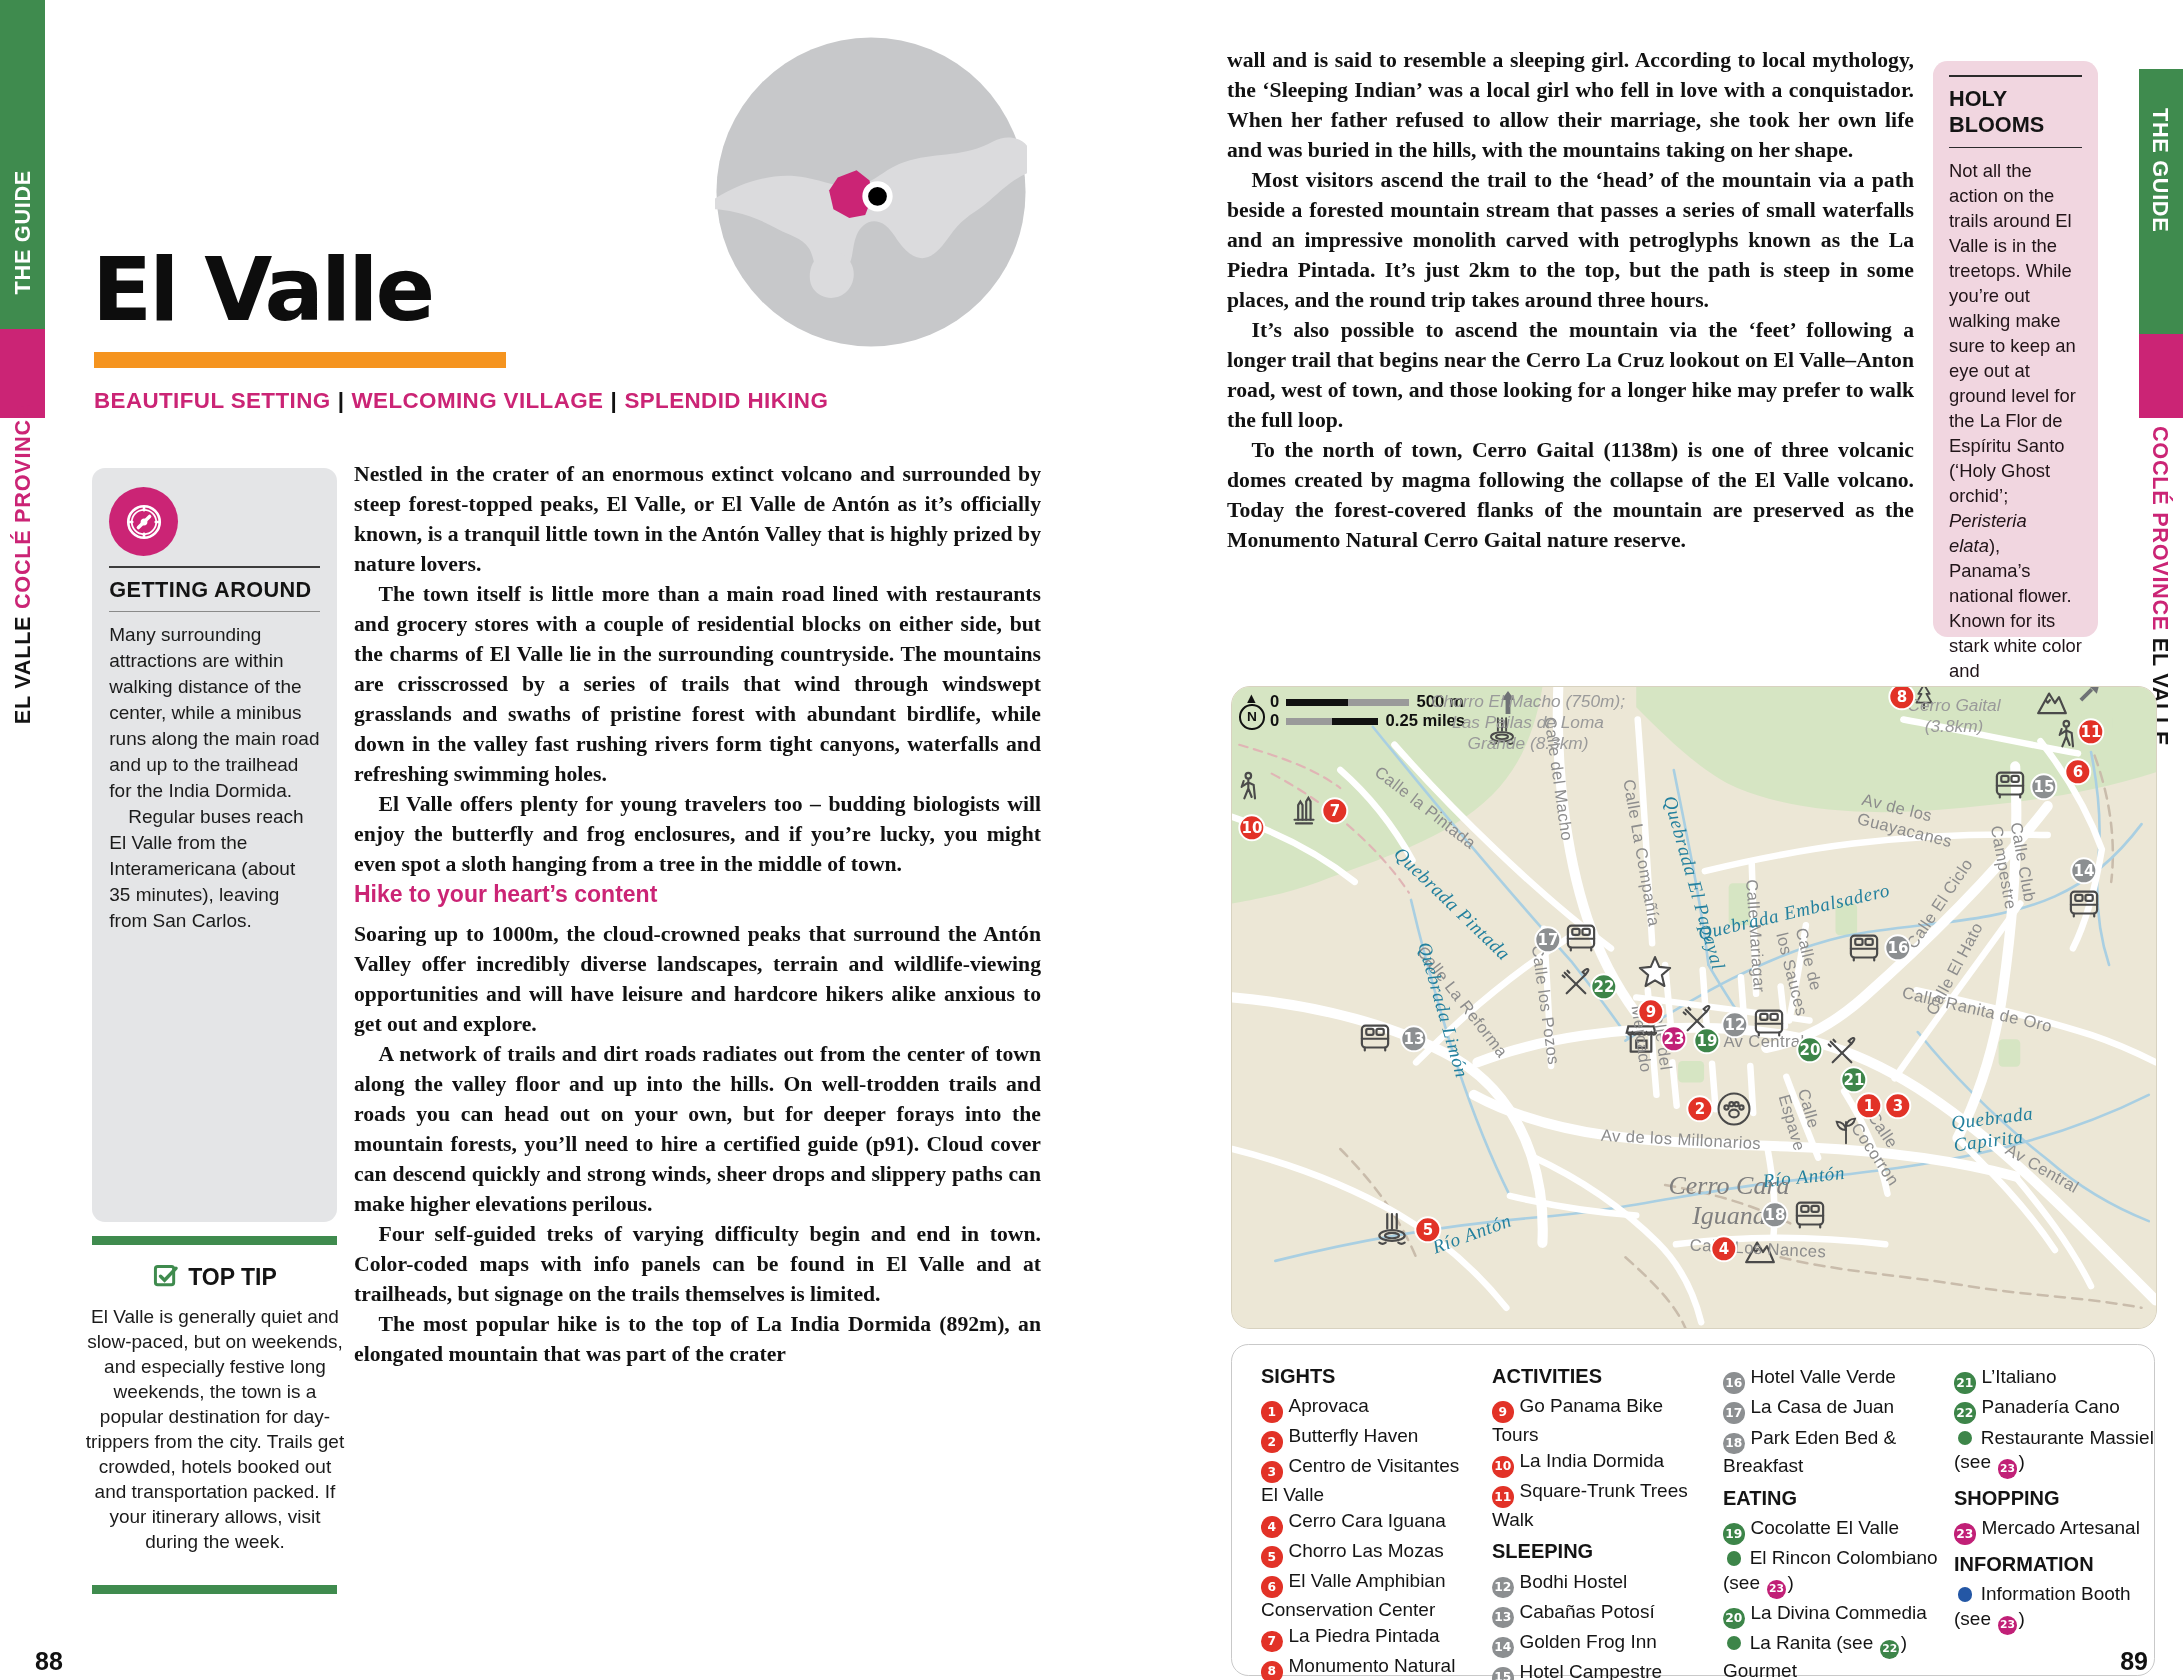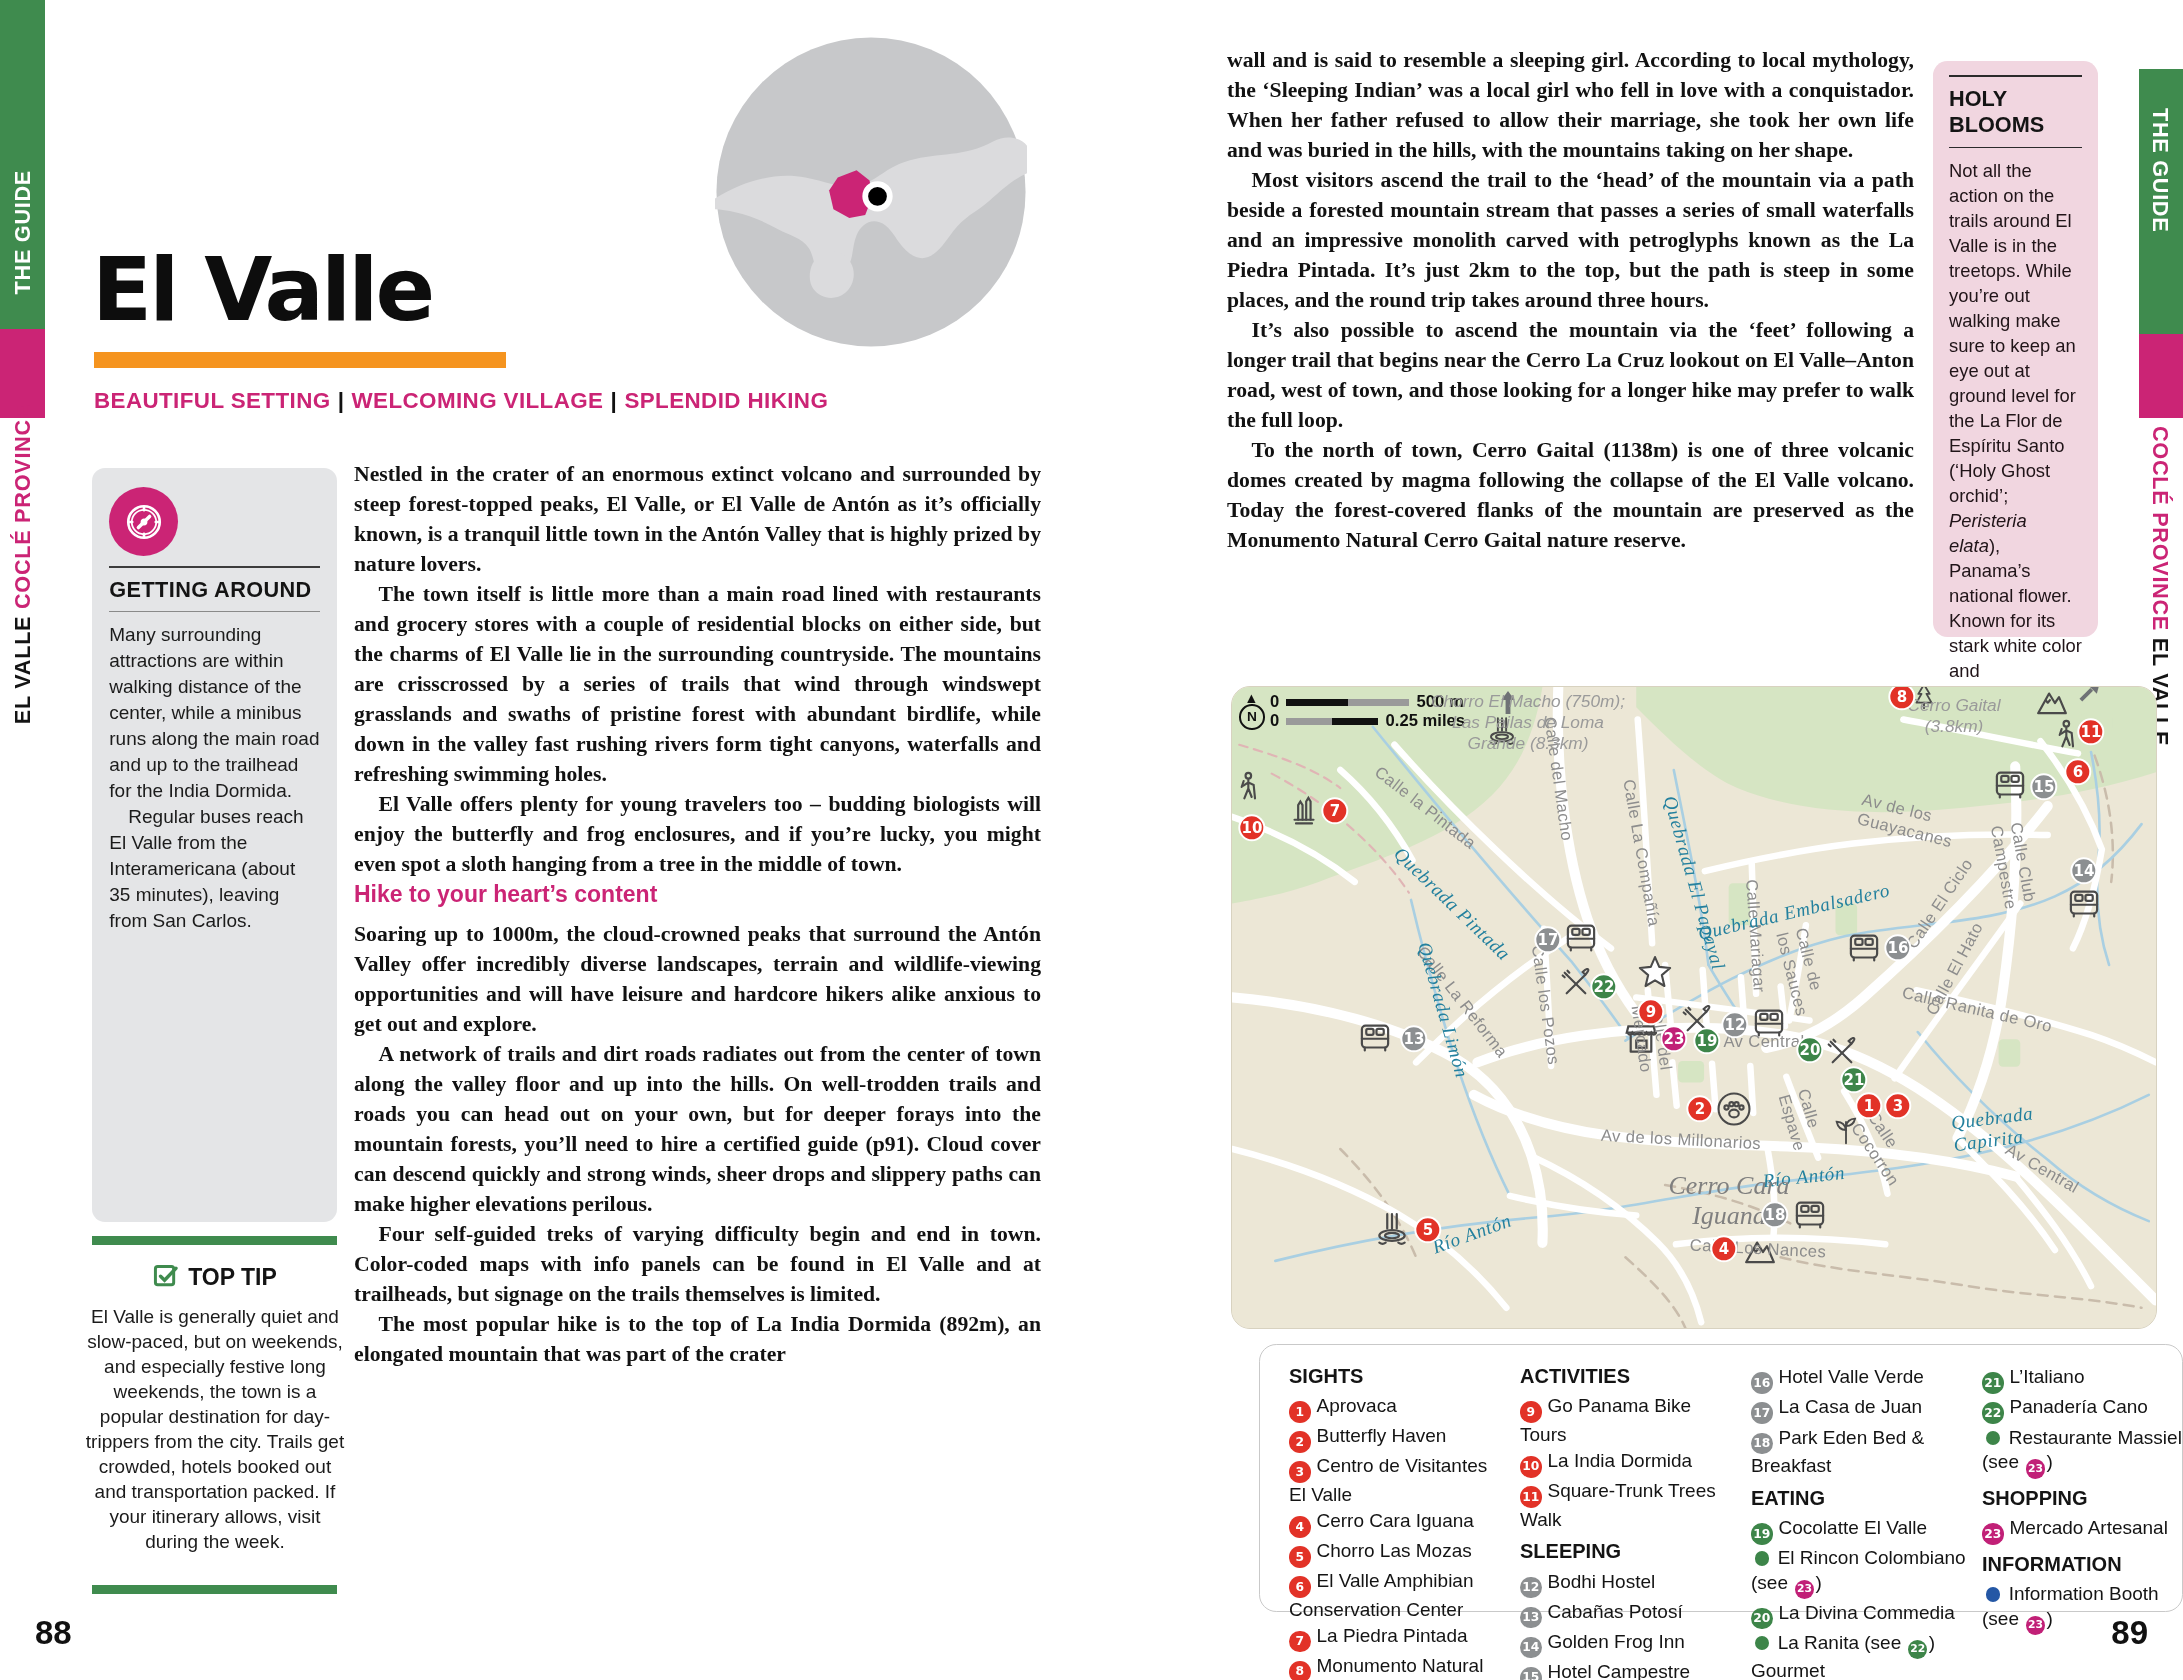--- a/index.html
+++ b/index.html
@@ -62,31 +62,31 @@
   .micon{position:absolute;color:#4a4a4a;transform:translate(-50%,-50%);}
   .north{position:absolute;left:7.2px;top:5.8px;width:24.5px;text-align:center;color:#111;}
   .north .tri{font-size:14.4px;line-height:11.6px;}
   .north .enn{width:21.7px;height:21.7px;border:2.2px solid #111;border-radius:50%;font-weight:bold;font-size:13.7px;
               line-height:21.7px;margin:0 auto;}
   .scale{position:absolute;left:38px;top:5.8px;font-size:16.6px;font-weight:bold;color:#111;}
   .scale .row{display:flex;align-items:center;height:19px;}
   .sbar{height:6.5px;width:123px;margin:0 7.2px;display:flex;}
   .sbar i{display:block;height:100%;}
   
-  .legend{position:absolute;left:1231px;top:1344px;width:924px;height:268px;background:#fff;border:1.4px solid #c9c9c9;
-          border-radius:17.3px;box-sizing:border-box;padding:19px 0 0 29px;margin-left:28px;}
+  .legend{position:absolute;left:1231px;top:1344px;width:924px;height:332px;background:#fff;border:1.4px solid #c9c9c9;
+          border-radius:17.3px;box-sizing:border-box;padding:19px 0 0 29px;}
   .leg-col{position:absolute;top:19px;width:217px;font-size:19px;line-height:24.5px;}
   .leg-h{font-weight:bold;font-size:20px;margin:7.2px 0 5.8px 0;}
   .leg-h:first-child{margin-top:0;}
   .leg-item{margin:1.4px 0;}
   .leg-badge{display:inline-flex;width:21.7px;height:21.7px;border-radius:50%;color:#fff;font-weight:bold;font-size:12.3px;
              align-items:center;justify-content:center;vertical-align:-3.6px;margin-right:5.8px;font-family:"DejaVu Sans",sans-serif;}
   .leg-dot{display:inline-block;width:14.4px;height:14.4px;border-radius:50%;vertical-align:-1.4px;margin:0 8.7px 0 3.6px;}
   .leg-see .leg-badge{margin:0 1.4px;width:19.5px;height:19.5px;font-size:10.8px;}
-  .pagenum{position:absolute;bottom:28px;font-size:33px;font-weight:bold;color:#111;}
+  .pagenum{position:absolute;bottom:4px;font-size:25px;font-weight:bold;color:#111;}
 </style>
 </head>
 <body>
 
 <div class="page">
 
   <svg width="0" height="0" style="position:absolute" aria-hidden="true">
     <defs>
       <symbol id="i-bed" viewBox="0 0 24 20">
         <g fill="none" stroke="currentColor" stroke-width="1.5" stroke-linecap="round">

